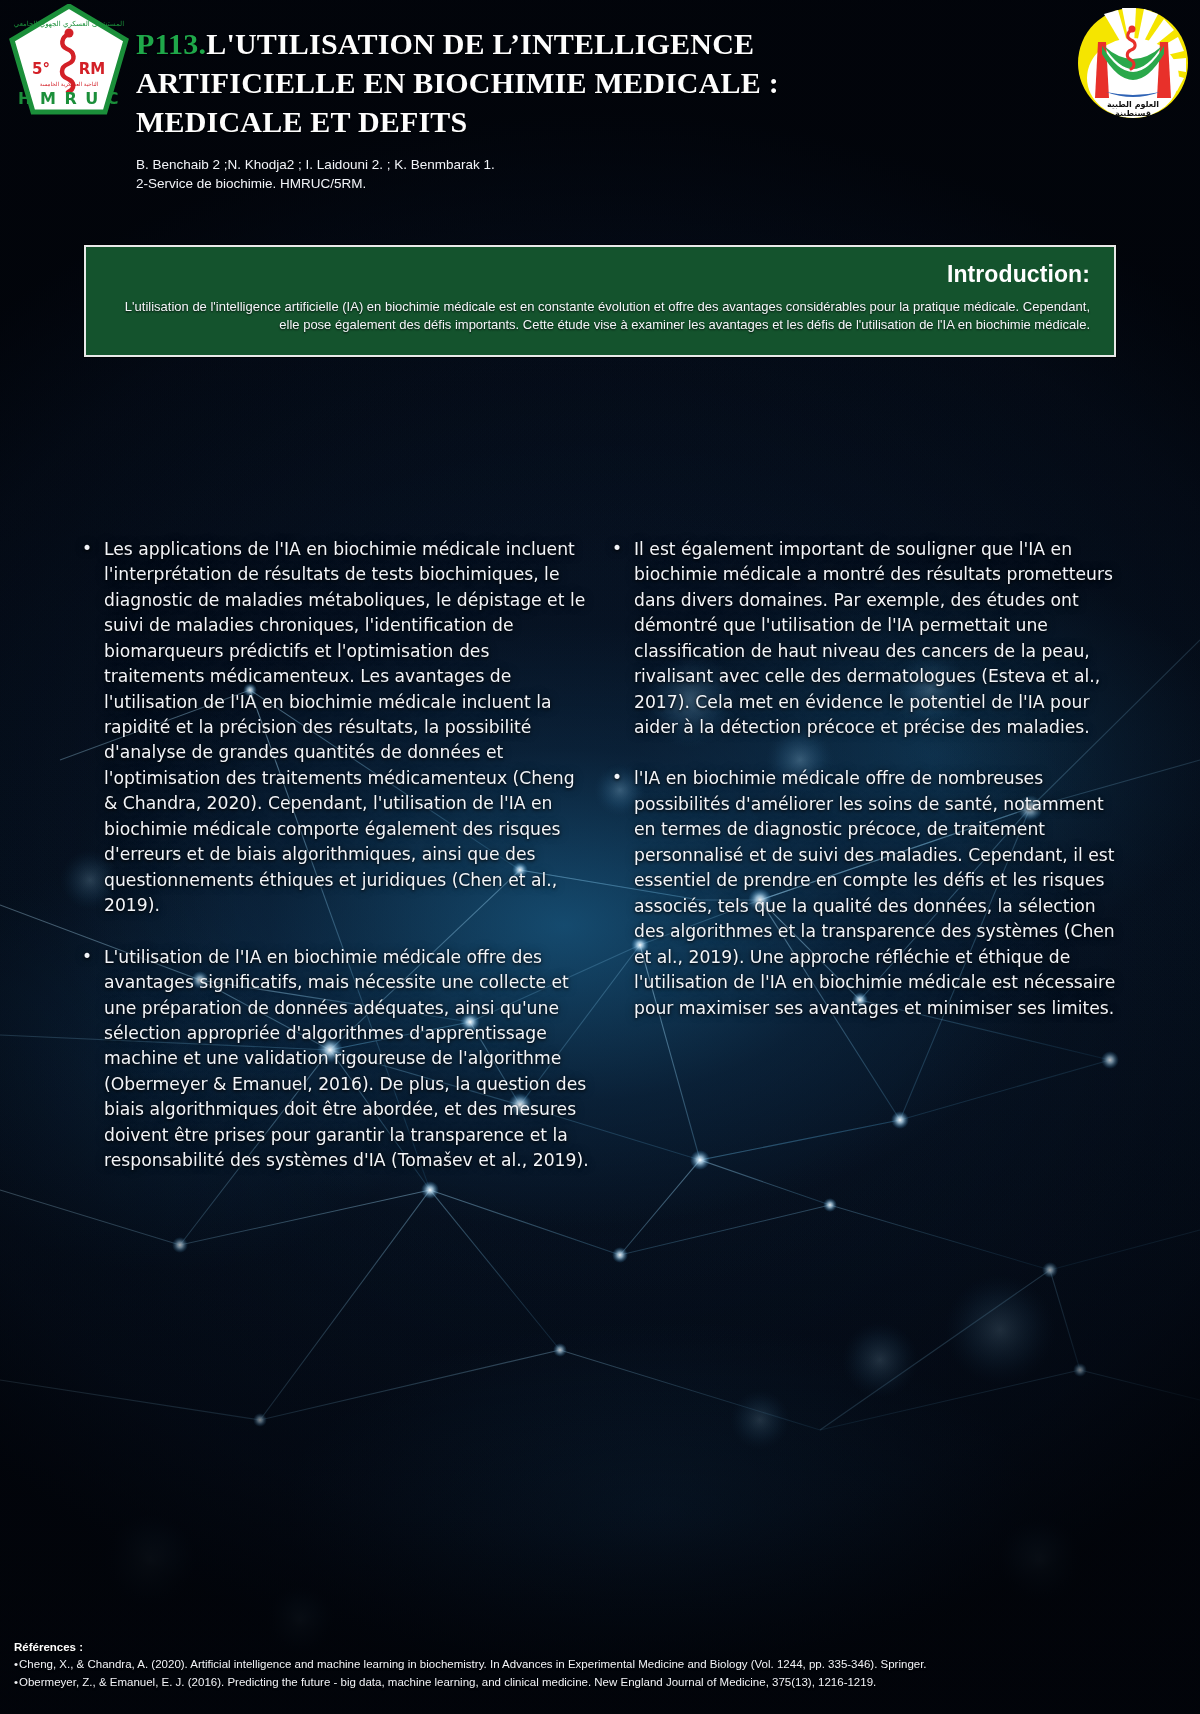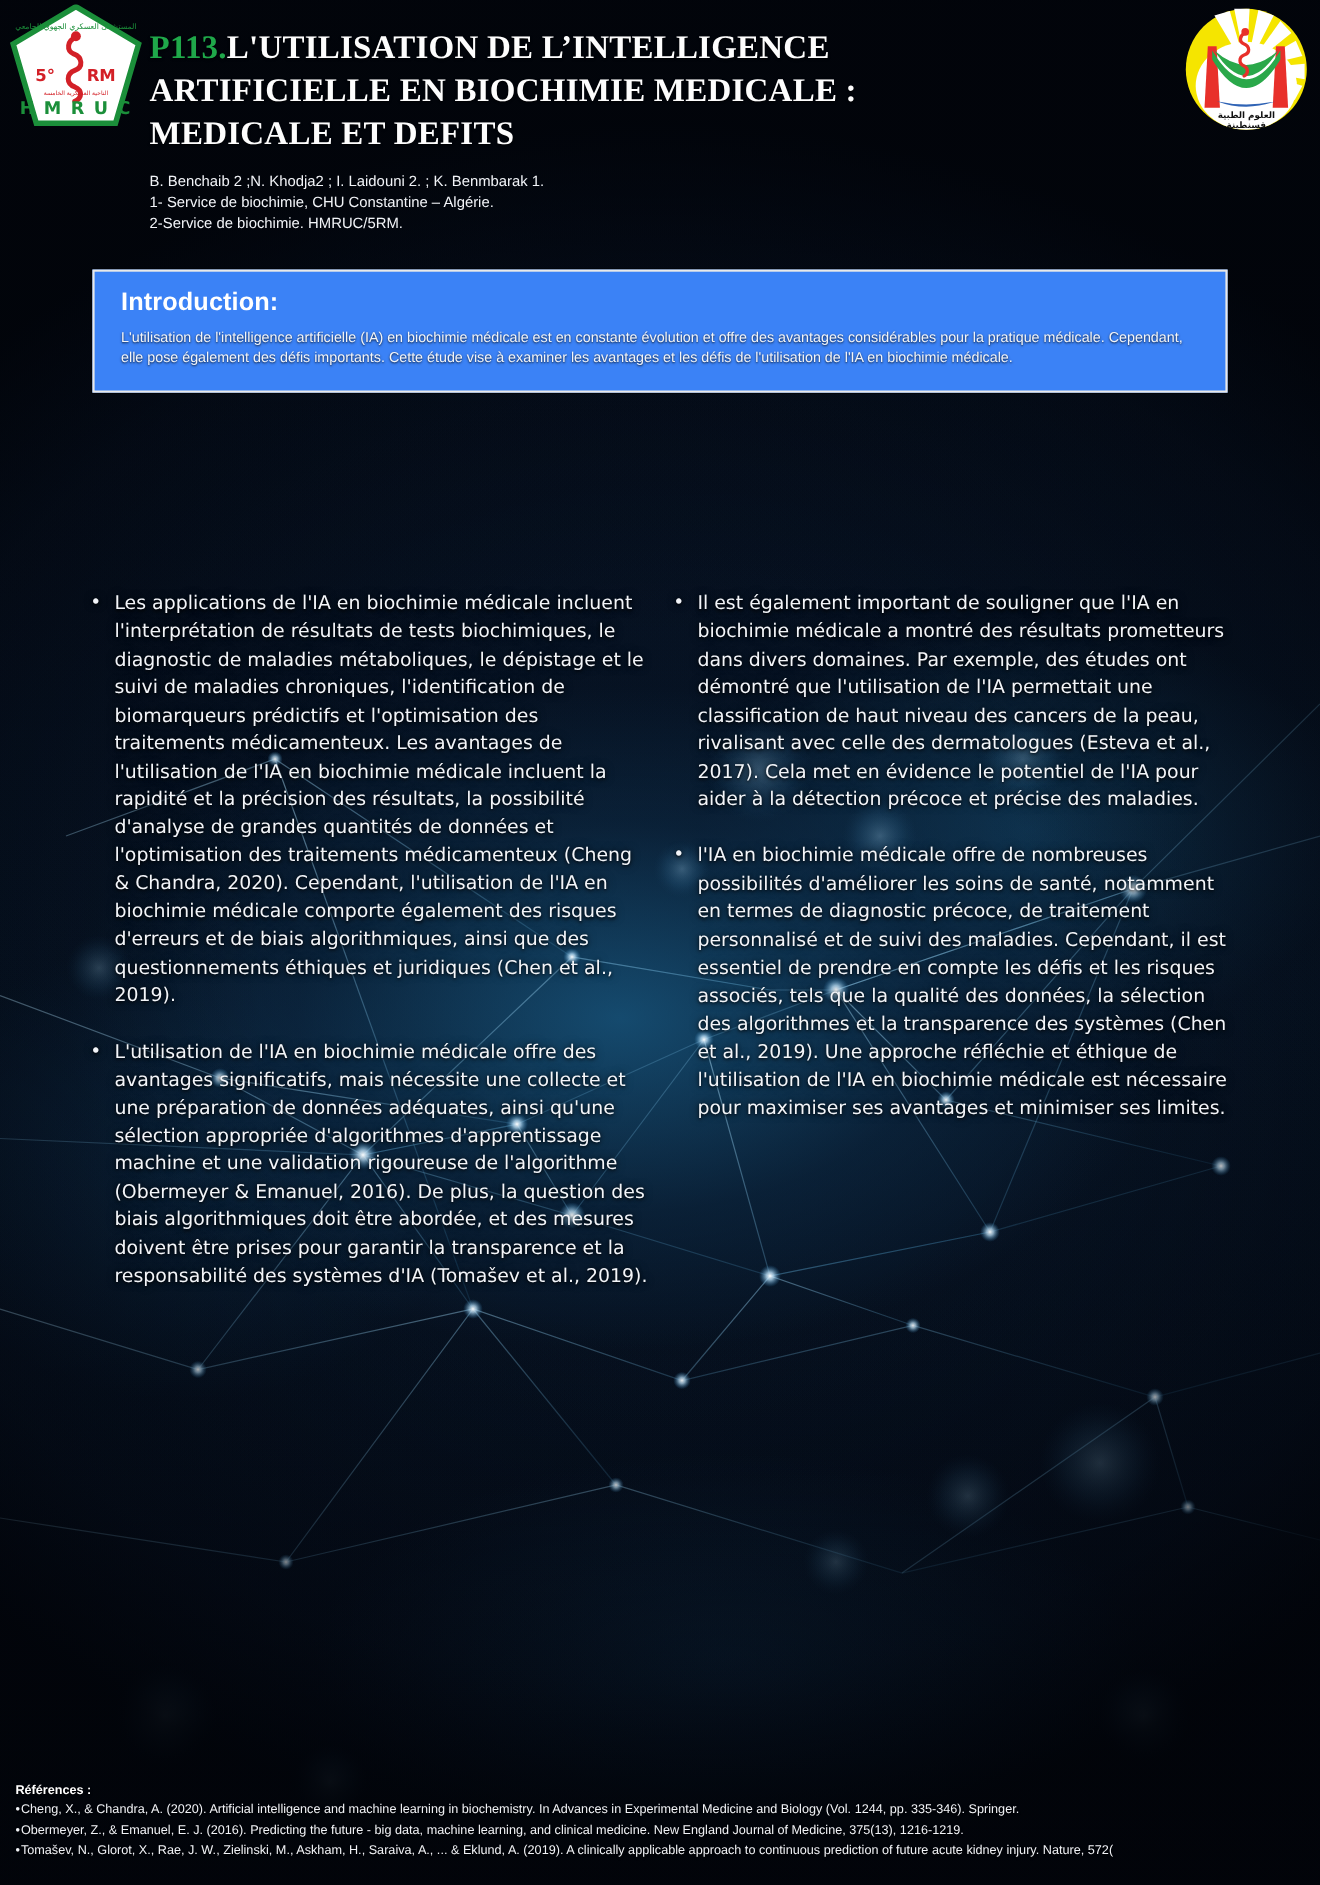--- a/index.html
+++ b/index.html
@@ -71,23 +71,24 @@
     font-size: 13.5px;
     line-height: 1.42;
     color: #f2f4f8;
     font-weight: 400;
   }
 
   
   .panel-box {
     position: relative;
     margin: 0 84px;
-    background: #3b82f6;
+    background: #14532d;
     border: 2px solid #e9e9e9;
     box-shadow: 0 0 0 1px rgba(0,0,0,0.6);
+    text-align: right;
   }
   .intro-box {
     padding: 14px 24px 20px 24px;
   }
   .sec-head {
     font-size: 23px;
     font-weight: bold;
     color: #ffffff;
     margin: 0 0 10px 0;
     letter-spacing: 0.1px;
@@ -318,21 +319,20 @@
     </svg>
 
     <div class="title-block">
       <h1 class="poster-title">
         <span class="poster-id">P113.</span><span>L'UTILISATION DE L’INTELLIGENCE</span><br>
         <span>ARTIFICIELLE EN BIOCHIMIE MEDICALE :</span><br>
         <span>MEDICALE ET DEFITS</span>
       </h1>
       <div class="authors">
         <div>B. Benchaib 2 ;N. Khodja2 ; I. Laidouni 2. ; K. Benmbarak 1.</div>
-        <div>1- Service de biochimie, CHU Constantine – Algérie.</div>
         <div>2-Service de biochimie. HMRUC/5RM.</div>
       </div>
     </div>
   </div>
 
   <div class="panel-box intro-box">
     <h2 class="sec-head">Introduction:</h2>
     <p class="body-text">L'utilisation de l'intelligence artificielle (IA) en biochimie médicale est en constante évolution et offre des avantages considérables pour la pratique médicale. Cependant, elle pose également des défis importants. Cette étude vise à examiner les avantages et les défis de l'utilisation de l'IA en biochimie médicale.</p>
   </div>
 
@@ -362,16 +362,15 @@
 
   <div class="conclusion-bar">
     <span class="conclusion-bar-title">Conclusion:</span>
   </div>
   <p class="body-text conclusion-body">L'utilisation de l'IA en biochimie médicale est en constante évolution et offre des avantages considérables pour la pratique médicale. Cependant, les défis tels que les risques d'erreurs et de biais algorithmiques, ainsi que les questions éthiques et juridiques doivent être pris en compte. L'adoption de mesures appropriées pour atténuer ces défis peut permettre l'utilisation efficace et sécurisée de l'IA en biochimie médicale.</p>
 
   <div class="footer">
     <div class="ref-title">Références :</div>
     <div class="ref-line">Cheng, X., &amp; Chandra, A. (2020). Artificial intelligence and machine learning in biochemistry. In Advances in Experimental Medicine and Biology (Vol. 1244, pp. 335-346). Springer.</div>
     <div class="ref-line">Obermeyer, Z., &amp; Emanuel, E. J. (2016). Predicting the future - big data, machine learning, and clinical medicine. New England Journal of Medicine, 375(13), 1216-1219.</div>
-    <div class="ref-line">Tomašev, N., Glorot, X., Rae, J. W., Zielinski, M., Askham, H., Saraiva, A., ... &amp; Eklund, A. (2019). A clinically applicable approach to continuous prediction of future acute kidney injury. Nature, 572(</div>
   </div>
 
 </div>
 
 </body></html>

